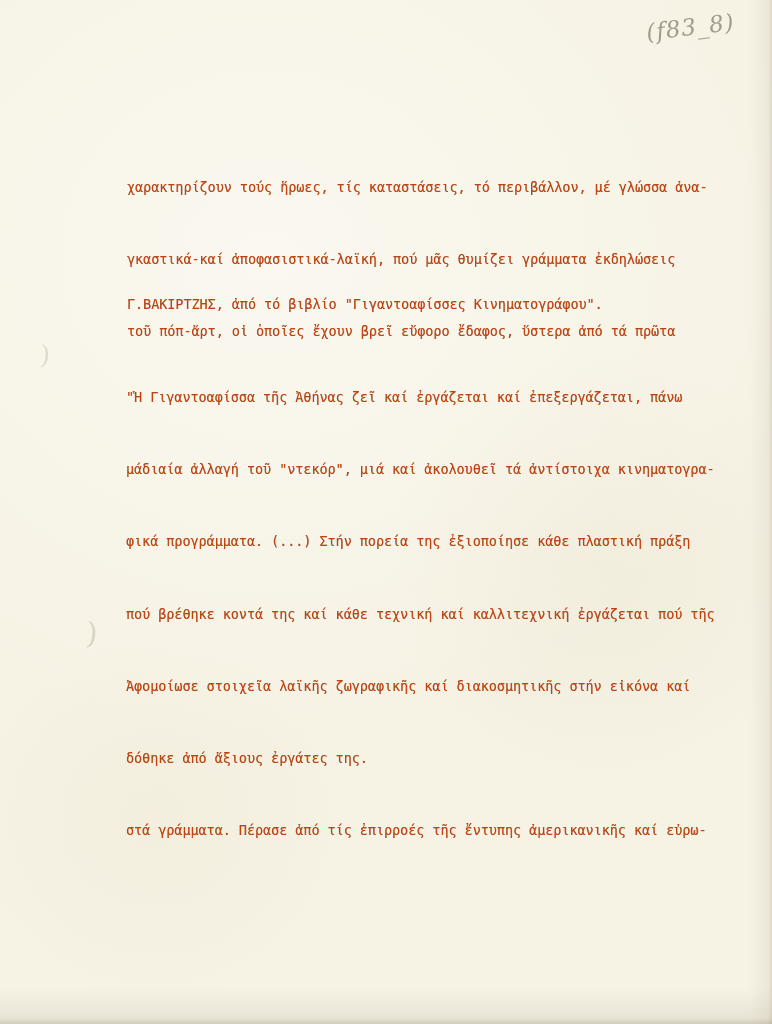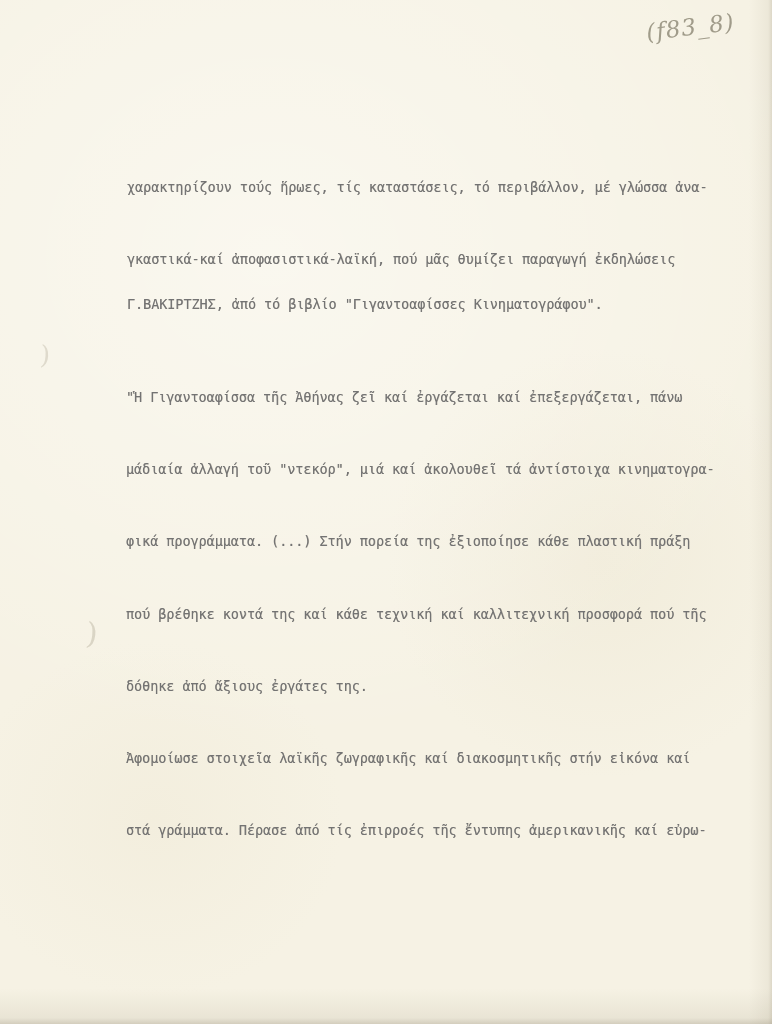--- a/index.html
+++ b/index.html
@@ -20,21 +20,21 @@
     background:
       radial-gradient(120% 80% at 35% 25%, rgba(255,255,253,0.45) 0%, rgba(255,255,253,0) 60%),
       radial-gradient(40% 30% at 78% 55%, rgba(233,226,203,0.35) 0%, rgba(233,226,203,0) 70%),
       radial-gradient(35% 25% at 20% 80%, rgba(236,229,207,0.30) 0%, rgba(236,229,207,0) 70%),
       linear-gradient(180deg, rgba(0,0,0,0) 96.5%, rgba(140,130,105,0.12) 99.4%, rgba(120,110,88,0.28) 100%),
       linear-gradient(90deg, rgba(0,0,0,0) 97%, rgba(150,140,114,0.10) 99.5%, rgba(130,120,98,0.22) 100%),
       #f6f2e4;
   }
   .typed {
     position: absolute;
-    color: #737373;
+    color: #c2410c;
     font-family: "DejaVu Sans Mono", monospace;
     font-size: 13.4px;
     line-height: 24.05px;
     white-space: pre;
     letter-spacing: 0;
     text-shadow: 0.3px 0.3px 0.35px rgba(75,68,59,0.40);
   }
   #block1 { left: 127px; top: 128px; }
   #attribution { left: 127px; top: 293px; text-align: center; }
   #block2 { left: 126px; top: 338px; }
@@ -76,32 +76,33 @@
 
 <div class="paper"></div>
 
 <div class="handnote">(f83_8)</div>
 
 <span class="margin-mark" id="mark1">)</span>
 <span class="margin-mark" id="mark2">)</span>
 
 <div class="typed" id="block1">
   <div>χαρακτηρίζουν τούς ἥρωες, τίς καταστάσεις, τό περιβάλλον, μέ γλώσσα ἀνα-</div>
-  <div>γκαστικά-καί ἀποφασιστικά-λαϊκή, πού μᾶς θυμίζει παραγωγή ἐκδηλώσεις</div>
+  <div>γκαστικά-καί ἀποφασιστικά-λαϊκή, πού μᾶς θυμίζει γράμματα ἐκδηλώσεις</div>
+  <div>τοῦ πόπ-ἄρτ, οἱ ὁποῖες ἔχουν βρεῖ εὔφορο ἔδαφος, ὕστερα ἀπό τά πρῶτα</div>
 </div>
 
 <div class="typed" id="attribution">Γ.ΒΑΚΙΡΤΖΗΣ, ἀπό τό βιβλίο "Γιγαντοαφίσσες Κινηματογράφου".</div>
 
 <div class="typed" id="block2">
   <div>"Ἡ Γιγαντοαφίσσα τῆς Ἀθήνας ζεῖ καί ἐργάζεται καί ἐπεξεργάζεται, πάνω</div>
   <div>μάδιαία ἀλλαγή τοῦ "ντεκόρ", μιά καί ἀκολουθεῖ τά ἀντίστοιχα κινηματογρα-</div>
   <div>φικά προγράμματα. (...) Στήν πορεία της ἐξιοποίησε κάθε πλαστική πράξη</div>
-  <div>πού βρέθηκε κοντά της καί κάθε τεχνική καί καλλιτεχνική προσφορά πού τῆς</div>
+  <div>πού βρέθηκε κοντά της καί κάθε τεχνική καί καλλιτεχνική ἐργάζεται πού τῆς</div>
+  <div>Ἀφομοίωσε στοιχεῖα λαϊκῆς ζωγραφικῆς καί διακοσμητικῆς στήν εἰκόνα καί</div>
   <div>δόθηκε ἀπό ἄξιους ἐργάτες της.</div>
-  <div>Ἀφομοίωσε στοιχεῖα λαϊκῆς ζωγραφικῆς καί διακοσμητικῆς στήν εἰκόνα καί</div>
   <div>στά γράμματα. Πέρασε ἀπό τίς ἐπιρροές τῆς ἔντυπης ἀμερικανικῆς καί εὐρω-</div>
   
   
   
   
   
   
   
 </div>
 

